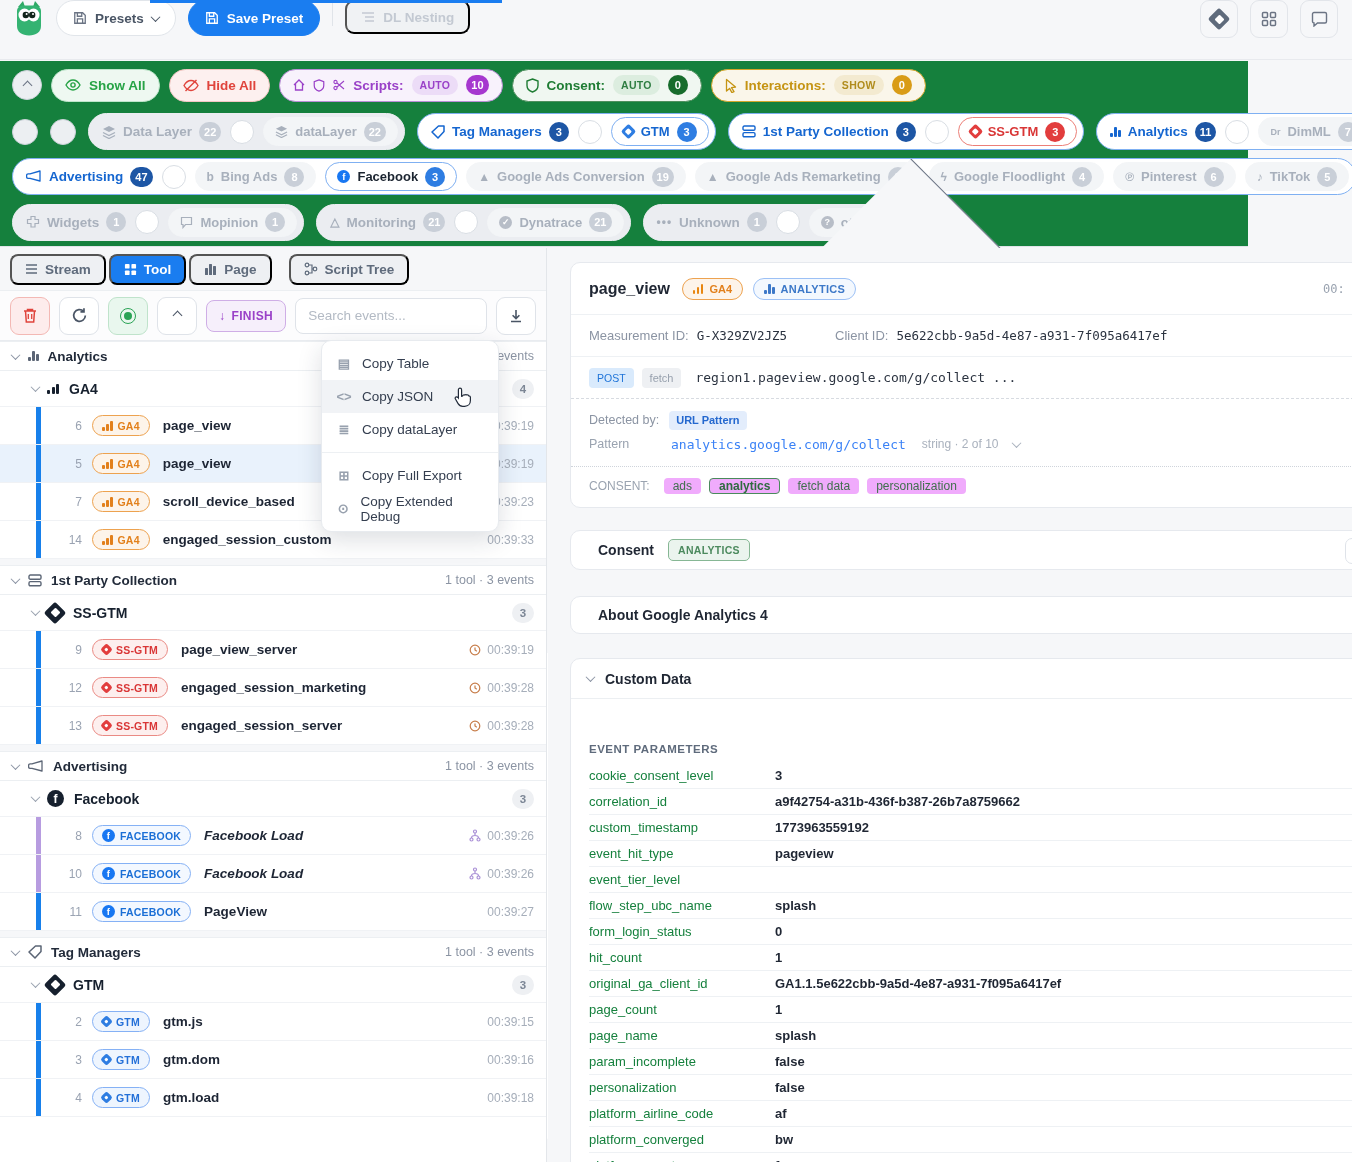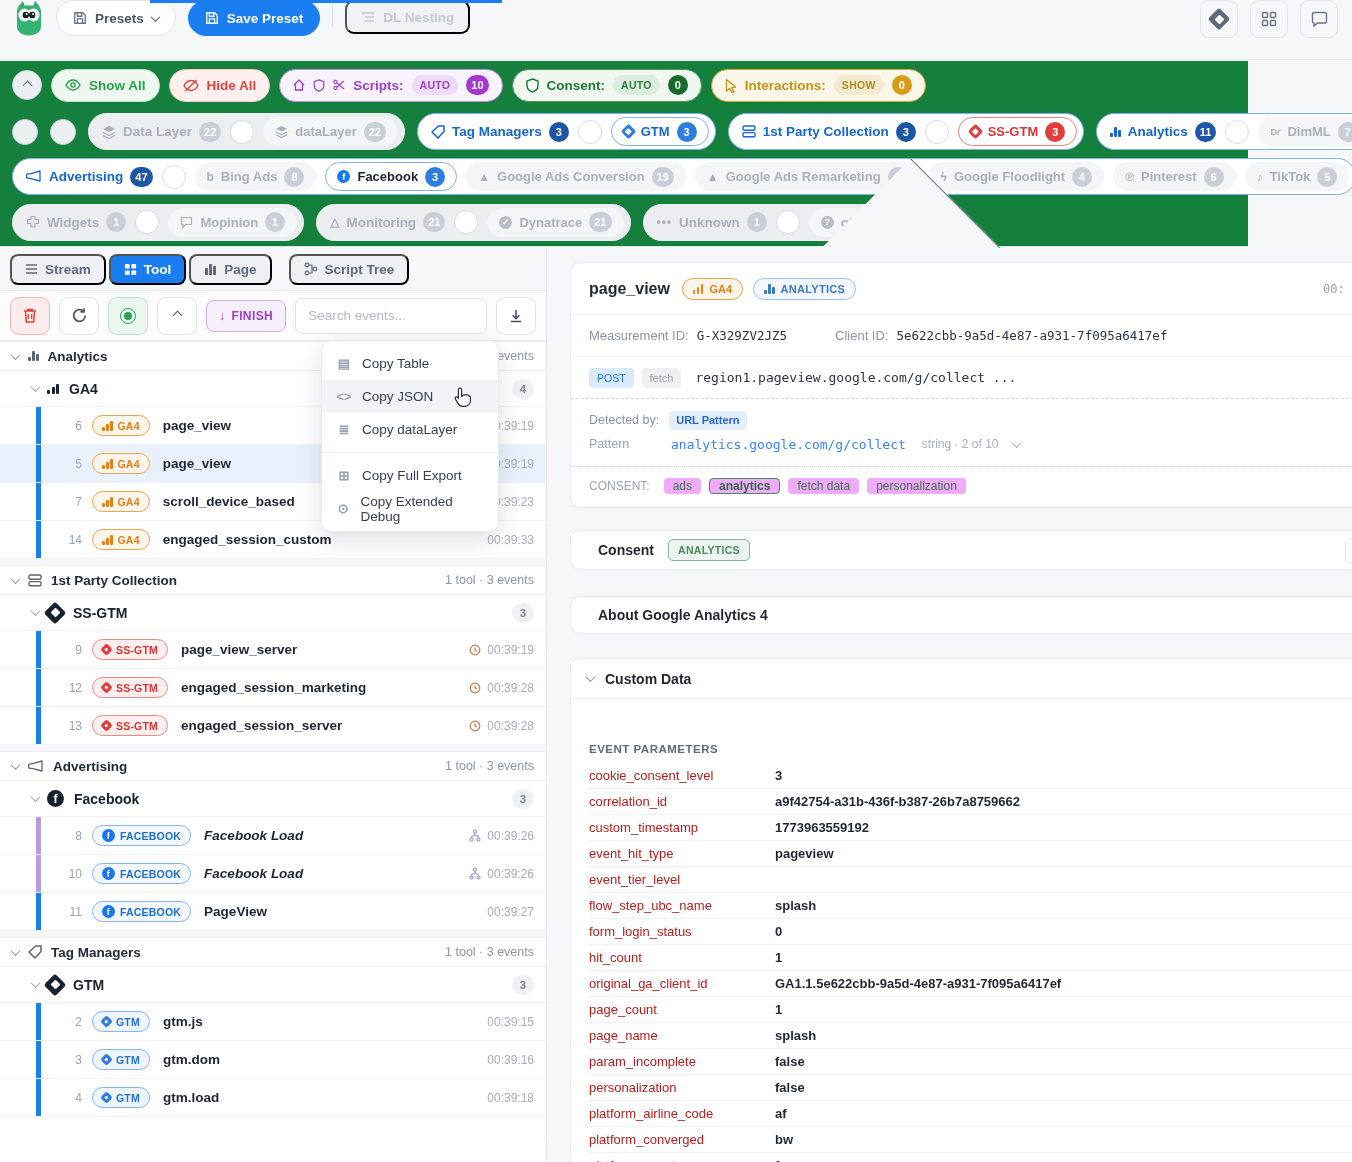--- a/index.html
+++ b/index.html
@@ -150,21 +150,21 @@
 .c2{top:282px;height:40px;display:flex;align-items:center;padding:0 16px;color:#8a93a3}
 .sect-title{font-weight:bold;font-size:14px;color:#1f2633;margin-left:11px}
 .gchip{height:22px;border-radius:5px;background:#ebf4ee;border:1px solid #86b794;color:#4c8a5e;font-weight:bold;font-size:10.5px;display:inline-flex;align-items:center;padding:0 9px;margin-left:14px;letter-spacing:.3px}
 .cutbtn{position:absolute;left:774px;top:7px;width:44px;height:26px;background:#fff;border:1px solid #dfe3e9;border-radius:7px}
 .c3{top:348px;height:38px;display:flex;align-items:center;padding:0 16px;color:#8a93a3}
 .c4{top:410px;height:770px}
 .c4h{height:40px;display:flex;align-items:center;padding:0 16px;border-bottom:1px solid #eceff2;color:#8a93a3}
 .eplbl{margin:44px 18px 8px;color:#5f6b7c;font-weight:bold;font-size:11.5px;letter-spacing:.5px}
 .ptable{margin:0 0 0 18px}
 .prow{display:flex;align-items:center;height:26px;border-bottom:1px solid #eef1f4;font-size:13px}
-.pkey{width:186px;color:#b91c1c;flex:none}
+.pkey{width:186px;color:#15803d;flex:none}
 .pval{font-weight:bold;color:#1f2633}
 </style>
 </head>
 <body>
 
 <div class="app">
   <div class="topblue"></div>
 
   <div class="topbar">
     <span>

